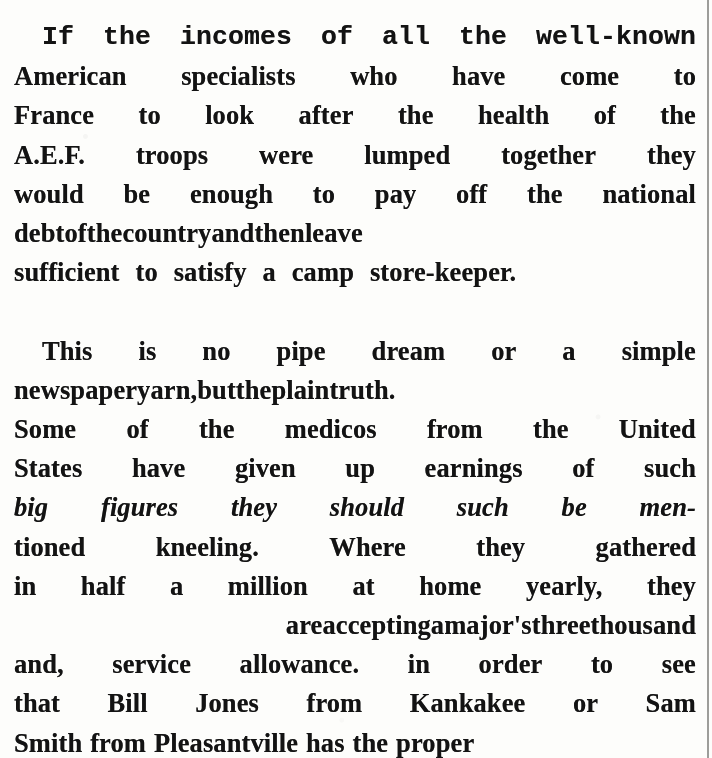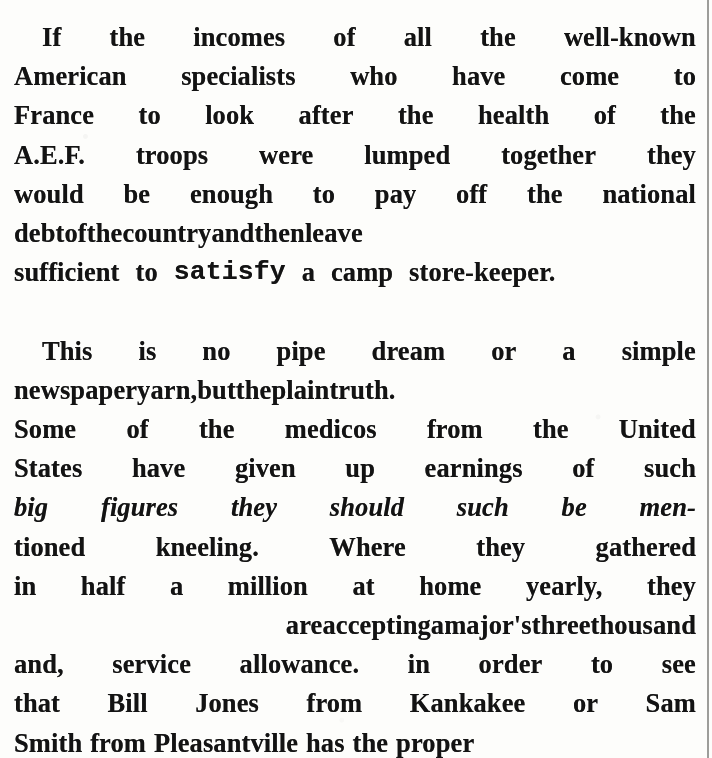--- a/index.html
+++ b/index.html
@@ -89,21 +89,21 @@
 
 <div class="scan">
 
   <div class="column-rule"></div>
 
   <div class="article">
 
     <p class="para">
       <span class="just">
           <span class="indent"></span>
-          <span class="w" style="display: flex; flex: 1 1 auto; justify-content: space-between;">
+          <span class="w" style="display: flex; flex: 1 1 auto; justify-content: space-between; font-family: Liberation Mono, monospace;">
             <span class="w">If</span>
             <span class="w">the</span>
             <span class="w">incomes</span>
             <span class="w">of</span>
             <span class="w">all</span>
             <span class="w">the</span>
             <span class="w">well-known</span>
           </span>
         </span>
       <span class="just">
@@ -158,21 +158,21 @@
             <span class="w">country</span>
             <span class="w">and</span>
             <span class="w">then</span>
             <span class="w">leave</span>
           </span>
         </span>
       <span class="just">
           <span class="w" style="display: flex; flex: 1 1 auto; justify-content: flex-start; gap: 8px;">
             <span class="w" style="margin-right: 0.3em;">sufficient</span>
             <span class="w" style="margin-right: 0.3em;">to</span>
-            <span class="w" style="margin-right: 0.3em; font-family: Liberation Mono, monospace;">satisfy</span>
+            <span class="w" style="margin-right: 0.3em;">satisfy</span>
             <span class="w" style="margin-right: 0.3em;">a</span>
             <span class="w" style="margin-right: 0.3em;">camp</span>
             <span class="w" style="margin-right: 0.3em;">store-keeper.</span>
           </span>
         </span>
     </p>
 
     <p class="para">
       <span class="just">
           <span class="indent"></span>

